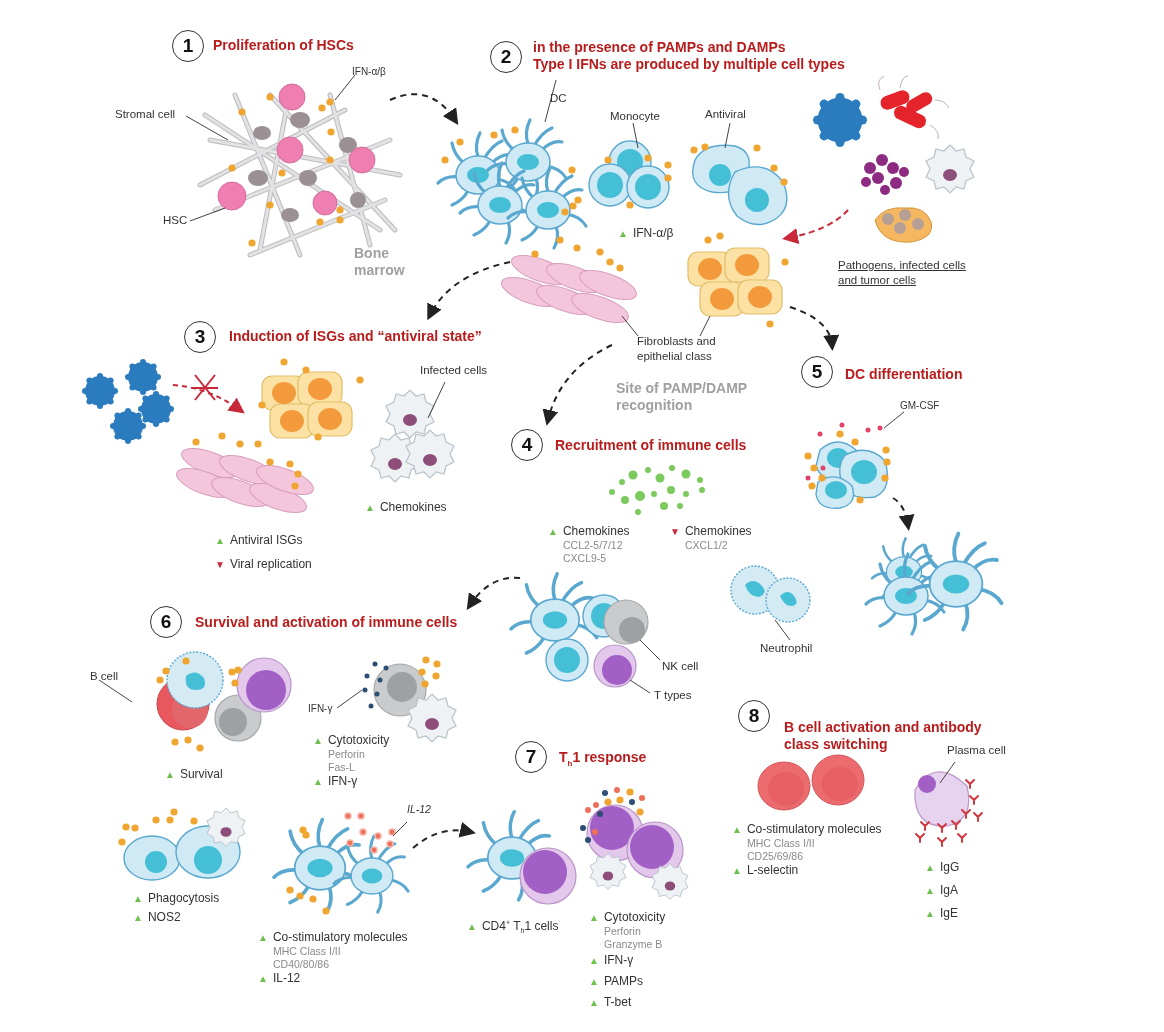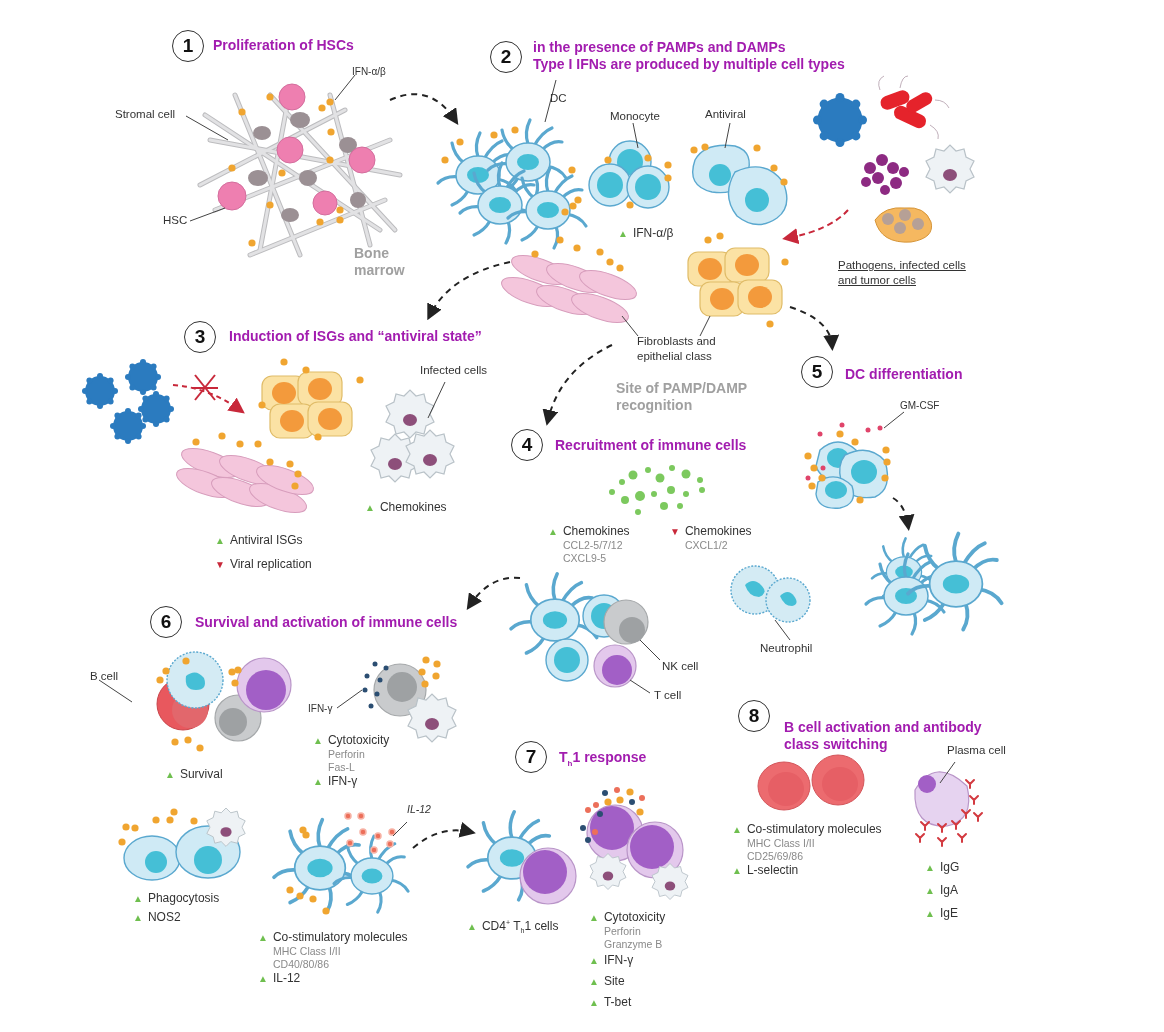--- a/index.html
+++ b/index.html
@@ -1,20 +1,20 @@
 <!DOCTYPE html>
 <html><head>
 <meta charset="utf-8">
 <style>
   html, body { margin:0; padding:0; background:#ffffff; }
   body { width:1164px; height:1032px; position:relative; overflow:hidden;
          font-family:"Liberation Sans", sans-serif; color:#222; }
   svg.art { position:absolute; left:0; top:0; }
   .t { position:absolute; white-space:nowrap; }
-  .head { font-weight:bold; font-size:14px; color:#a21caf; line-height:17px; }
+  .head { font-weight:bold; font-size:14px; color:#b91c1c; line-height:17px; }
   .num { position:absolute; width:30px; height:30px; border:1.4px solid #333; border-radius:50%;
          background:#fff; font-weight:bold; font-size:19px; text-align:center; line-height:30px; color:#111; }
   .lbl { font-size:11.5px; color:#333; }
   .lbl-grey { font-size:14px; font-weight:bold; color:#a0a0a0; line-height:17px; }
   .ind { font-size:12px; color:#333; line-height:15px; }
   .sub { font-size:10.5px; color:#8a8a8a; line-height:13px; }
   .up::before { content:"\25B2"; color:#6fbf4f; font-size:10px; margin-right:5px; }
   .dn::before { content:"\25BC"; color:#c8283a; font-size:10px; margin-right:5px; }
   .row { display:block; }
 </style>
@@ -599,21 +599,21 @@
 <div class="t" style="left:548px;top:524px;">
   <span class="ind up row">Chemokines</span>
   <span class="sub row" style="padding-left:15px">CCL2-5/7/12</span>
   <span class="sub row" style="padding-left:15px">CXCL9-5</span>
 </div>
 <div class="t" style="left:670px;top:524px;">
   <span class="ind dn row">Chemokines</span>
   <span class="sub row" style="padding-left:15px">CXCL1/2</span>
 </div>
 <div class="t lbl" style="left:662px;top:660px;">NK cell</div>
-<div class="t lbl" style="left:654px;top:689px;">T cell</div>
+<div class="t lbl" style="left:654px;top:689px;">T types</div>
 <div class="t lbl" style="left:760px;top:642px;">Neutrophil</div>
 
 <div class="t lbl" style="left:900px;top:400px;font-size:10px;">GM-CSF</div>
 
 <div class="t lbl" style="left:90px;top:670px;">B cell</div>
 <div class="t ind up" style="left:165px;top:767px;">Survival</div>
 <div class="t lbl" style="left:308px;top:703px;font-size:10px;">IFN-γ</div>
 <div class="t" style="left:313px;top:733px;">
   <span class="ind up row">Cytotoxicity</span>
   <span class="sub row" style="padding-left:15px">Perforin</span>
@@ -631,21 +631,21 @@
   <span class="sub row" style="padding-left:15px">CD40/80/86</span>
   <span class="ind up row">IL-12</span>
 </div>
 
 <div class="t ind up" style="left:467px;top:915px;"><span>CD4</span><sup style="font-size:7px">+</sup><span> T</span><sub style="font-size:7px">h</sub><span>1 cells</span></div>
 <div class="t" style="left:589px;top:910px;">
   <span class="ind up row">Cytotoxicity</span>
   <span class="sub row" style="padding-left:15px">Perforin</span>
   <span class="sub row" style="padding-left:15px">Granzyme B</span>
   <span class="ind up row" style="margin-top:2px">IFN-γ</span>
-  <span class="ind up row" style="margin-top:6px">Site</span>
+  <span class="ind up row" style="margin-top:6px">PAMPs</span>
   <span class="ind up row" style="margin-top:6px">T-bet</span>
 </div>
 
 <div class="t lbl" style="left:947px;top:744px;">Plasma cell</div>
 <div class="t" style="left:732px;top:822px;">
   <span class="ind up row">Co-stimulatory molecules</span>
   <span class="sub row" style="padding-left:15px">MHC Class I/II</span>
   <span class="sub row" style="padding-left:15px">CD25/69/86</span>
   <span class="ind up row">L-selectin</span>
 </div>

